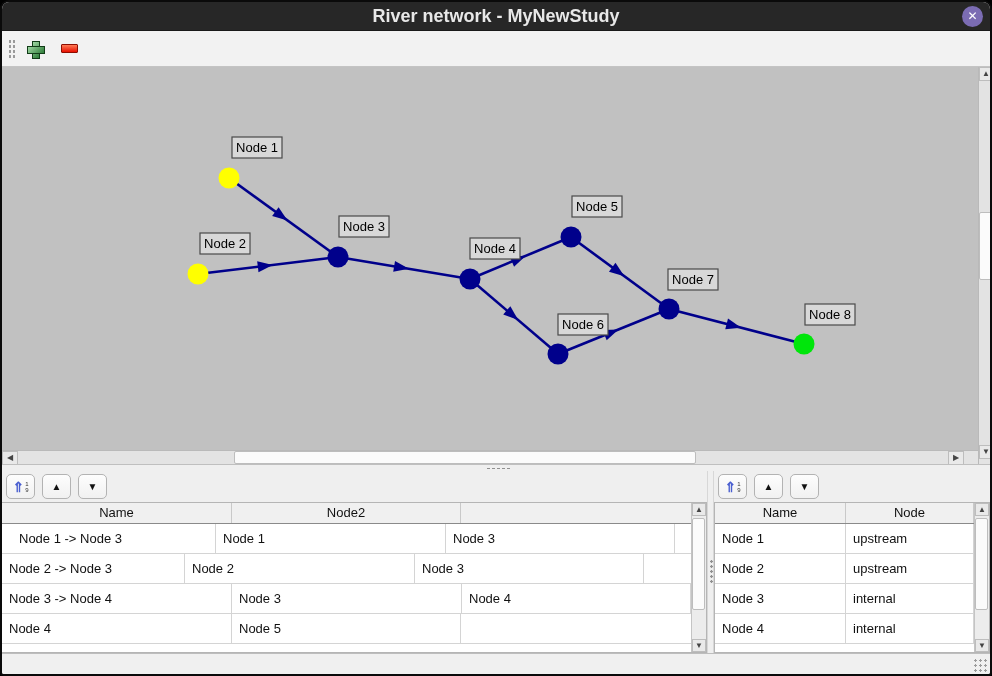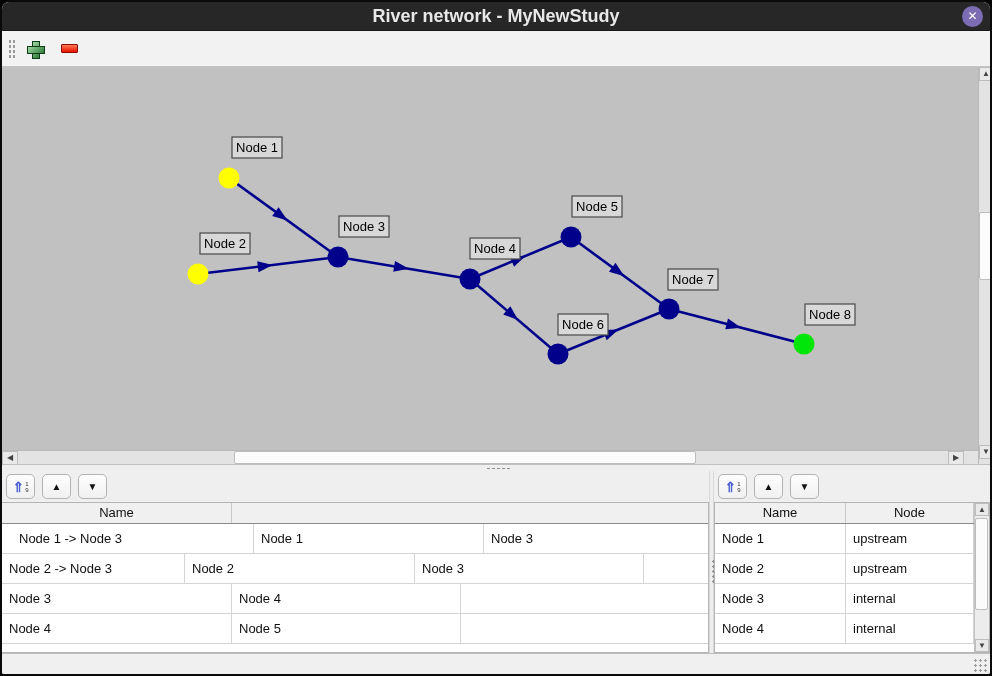--- a/index.html
+++ b/index.html
@@ -183,33 +183,35 @@
           <span>▲</span>
         </button>
         <button class="sm-btn">
           <span>▼</span>
         </button>
       </div>
       <div class="table-wrap">
         <div class="table" id="reaches-table">
           <div class="t-head">
               <div class="th" style="width: 230px;">Name</div>
+              <div class="th" style="width: 229px;">Node2</div>
             </div>
           <div class="t-body">
               <div class="tr">
-                <div class="td" style="width: 252px; padding-left: 17px;">Node 1 -&gt; Node 3</div>
+                <div class="td" style="width: 214px; padding-left: 17px;">Node 1 -&gt; Node 3</div>
                 <div class="td" style="width: 230px;">Node 1</div>
                 <div class="td" style="width: 229px;">Node 3</div>
               </div>
               <div class="tr">
                 <div class="td" style="width: 183px;">Node 2 -&gt; Node 3</div>
                 <div class="td" style="width: 230px;">Node 2</div>
                 <div class="td" style="width: 229px;">Node 3</div>
               </div>
               <div class="tr">
+                <div class="td" style="width: 230px;">Node 3 -&gt; Node 4</div>
                 <div class="td" style="width: 230px;">Node 3</div>
                 <div class="td" style="width: 229px;">Node 4</div>
               </div>
               <div class="tr">
                 <div class="td" style="width: 230px;">Node 4</div>
                 <div class="td" style="width: 229px;">Node 5</div>
               </div>
             </div>
         </div>
         <div class="t-vscroll">

